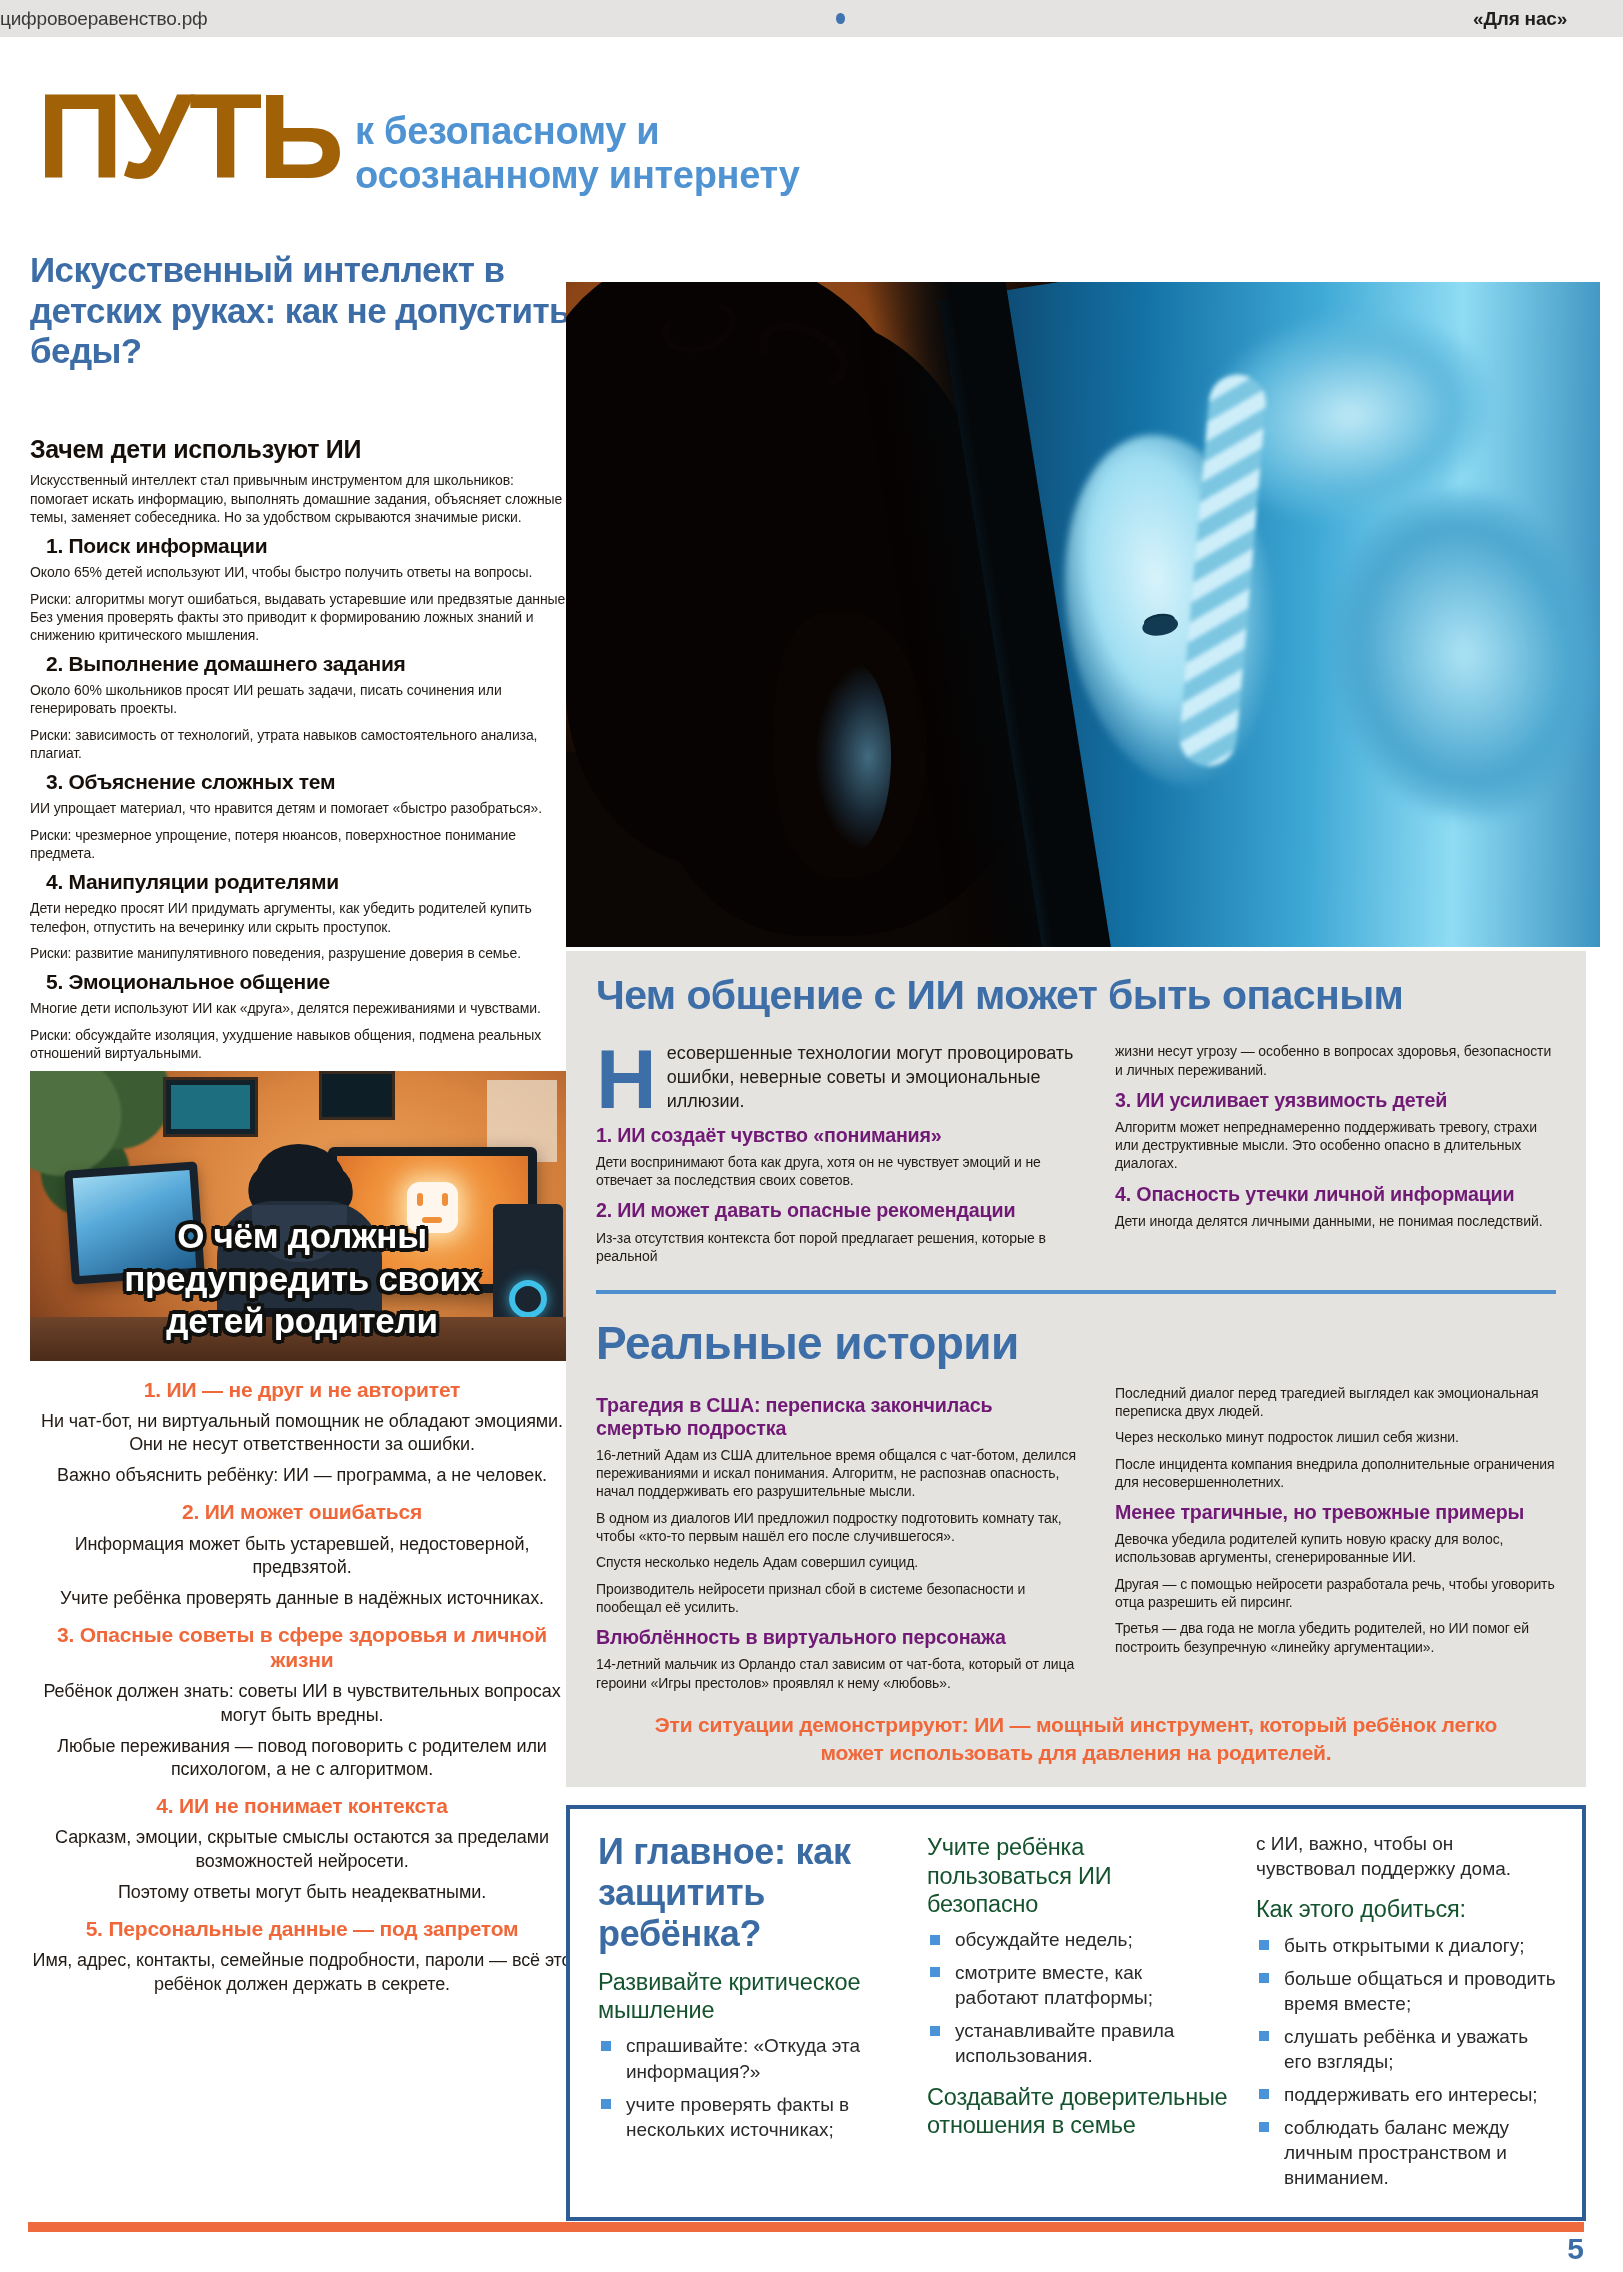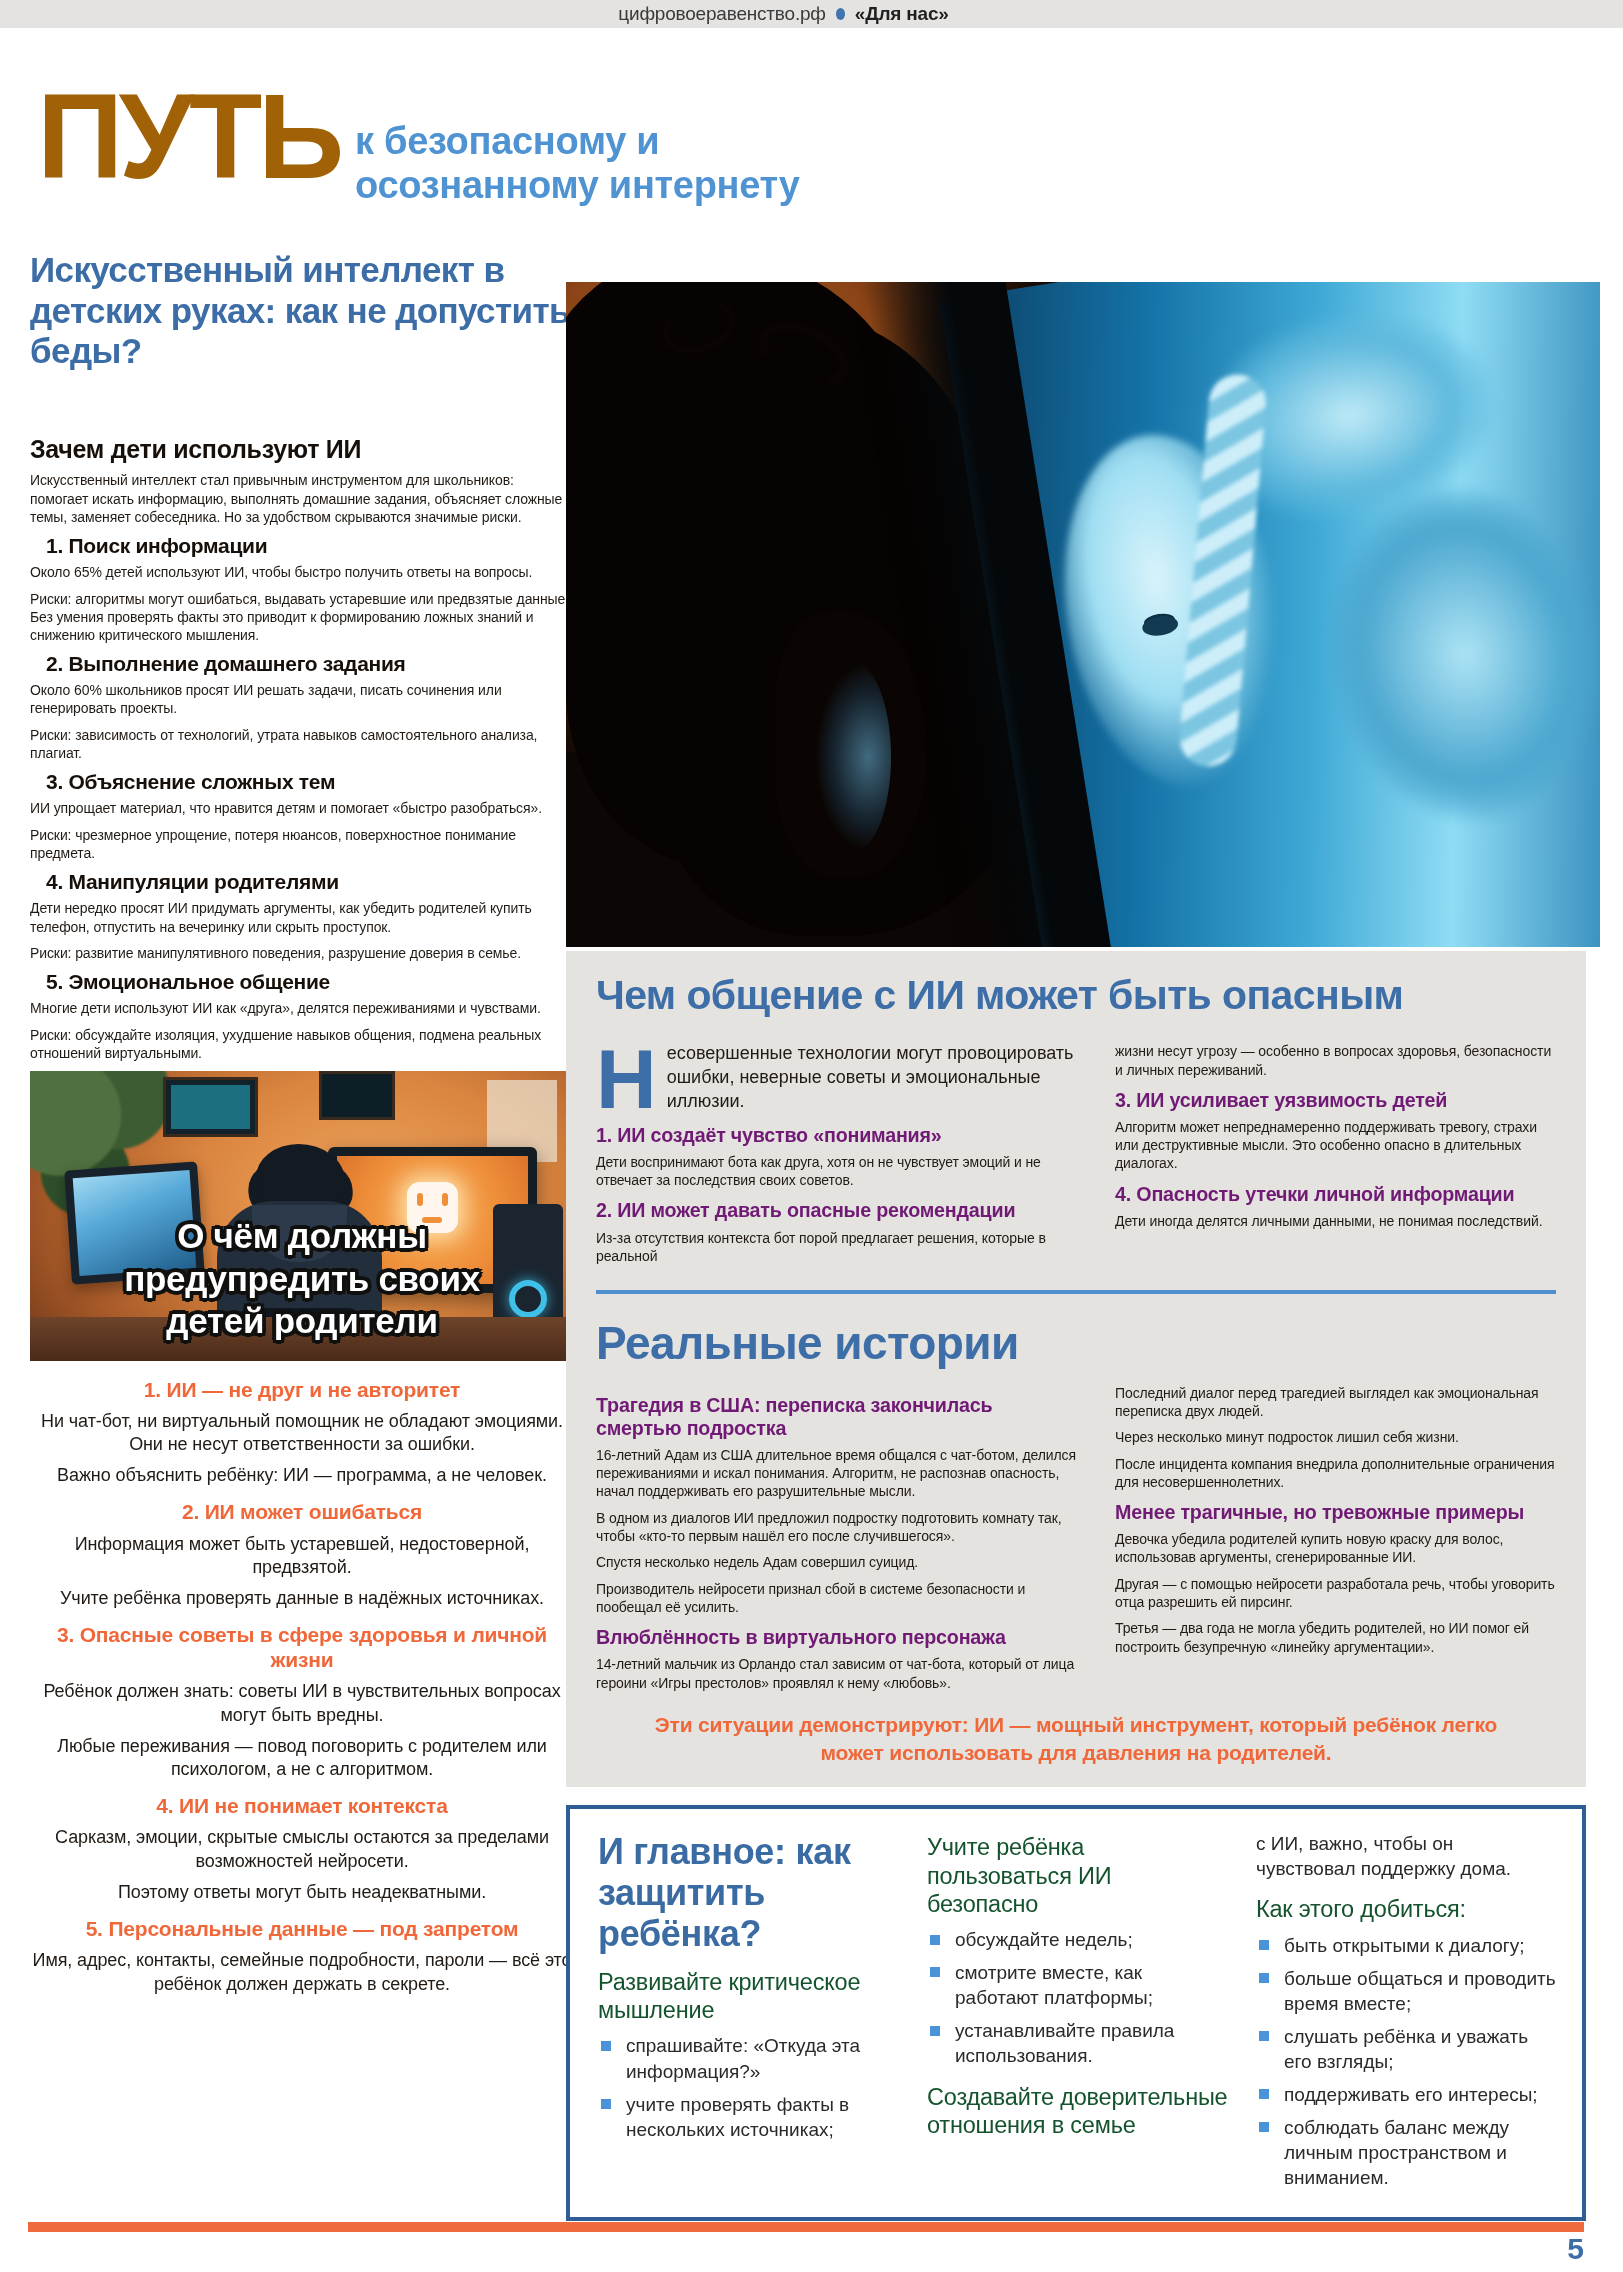--- a/index.html
+++ b/index.html
@@ -4,34 +4,34 @@
 <style>
   * { margin:0; padding:0; box-sizing:border-box; }
   html,body { background:#888; }
   .page {
     position:relative; width:1623px; height:2273px; background:#ffffff;
     font-family:"Liberation Sans", sans-serif; color:#221b15; overflow:hidden;
     margin:0 auto;
   }
   
   .topbar {
-    position:absolute; left:0; top:0; width:1623px; height:28px; background:#e4e3e1;
-    display:flex; align-items:center; justify-content:center; padding-right:56px; gap:10px;
+    position:absolute; left:0; top:0; width:1623px; height:37px; background:#e4e3e1;
+    display:flex; align-items:center; justify-content:space-between; padding-right:56px; gap:10px;
   }
   .topbar .site { font-size:19px; color:#3a3a3a; letter-spacing:-0.2px; }
   .topbar .dot  { width:9px; height:11.4px; border-radius:50%; background:#3f74b0; display:inline-block; }
   .topbar .sect { font-size:19px; font-weight:bold; color:#1f1f1f; letter-spacing:-0.2px; }
 
   
   .title-word {
     position:absolute; left:37px; top:76px; font-size:120px; font-weight:800;
     color:#a16207; letter-spacing:-4.4px; line-height:1;
   }
   .title-sub {
-    position:absolute; left:355px; top:119px; font-size:38px; font-weight:700;
+    position:absolute; left:355px; top:109px; font-size:38px; font-weight:700;
     color:#4f93d2; line-height:1.16; letter-spacing:-0.3px;
   }
 
   
   .leftcol { position:absolute; left:30px; top:250px; width:544px; }
   .art-h2 { font-size:35px; font-weight:800; color:#3c6da6; line-height:1.16; letter-spacing:-0.6px; margin-bottom:63px; }
   .art-sub { font-size:25px; font-weight:800; color:#170f09; letter-spacing:-0.3px; margin-bottom:7.6px; }
   .p  { font-size:14px; line-height:1.3; letter-spacing:-0.1px; margin-bottom:8.2px; color:#221b15; }
   .item-t { font-size:21px; font-weight:800; color:#170f09; letter-spacing:-0.3px; margin:5px 0 5px 16px; }
 

